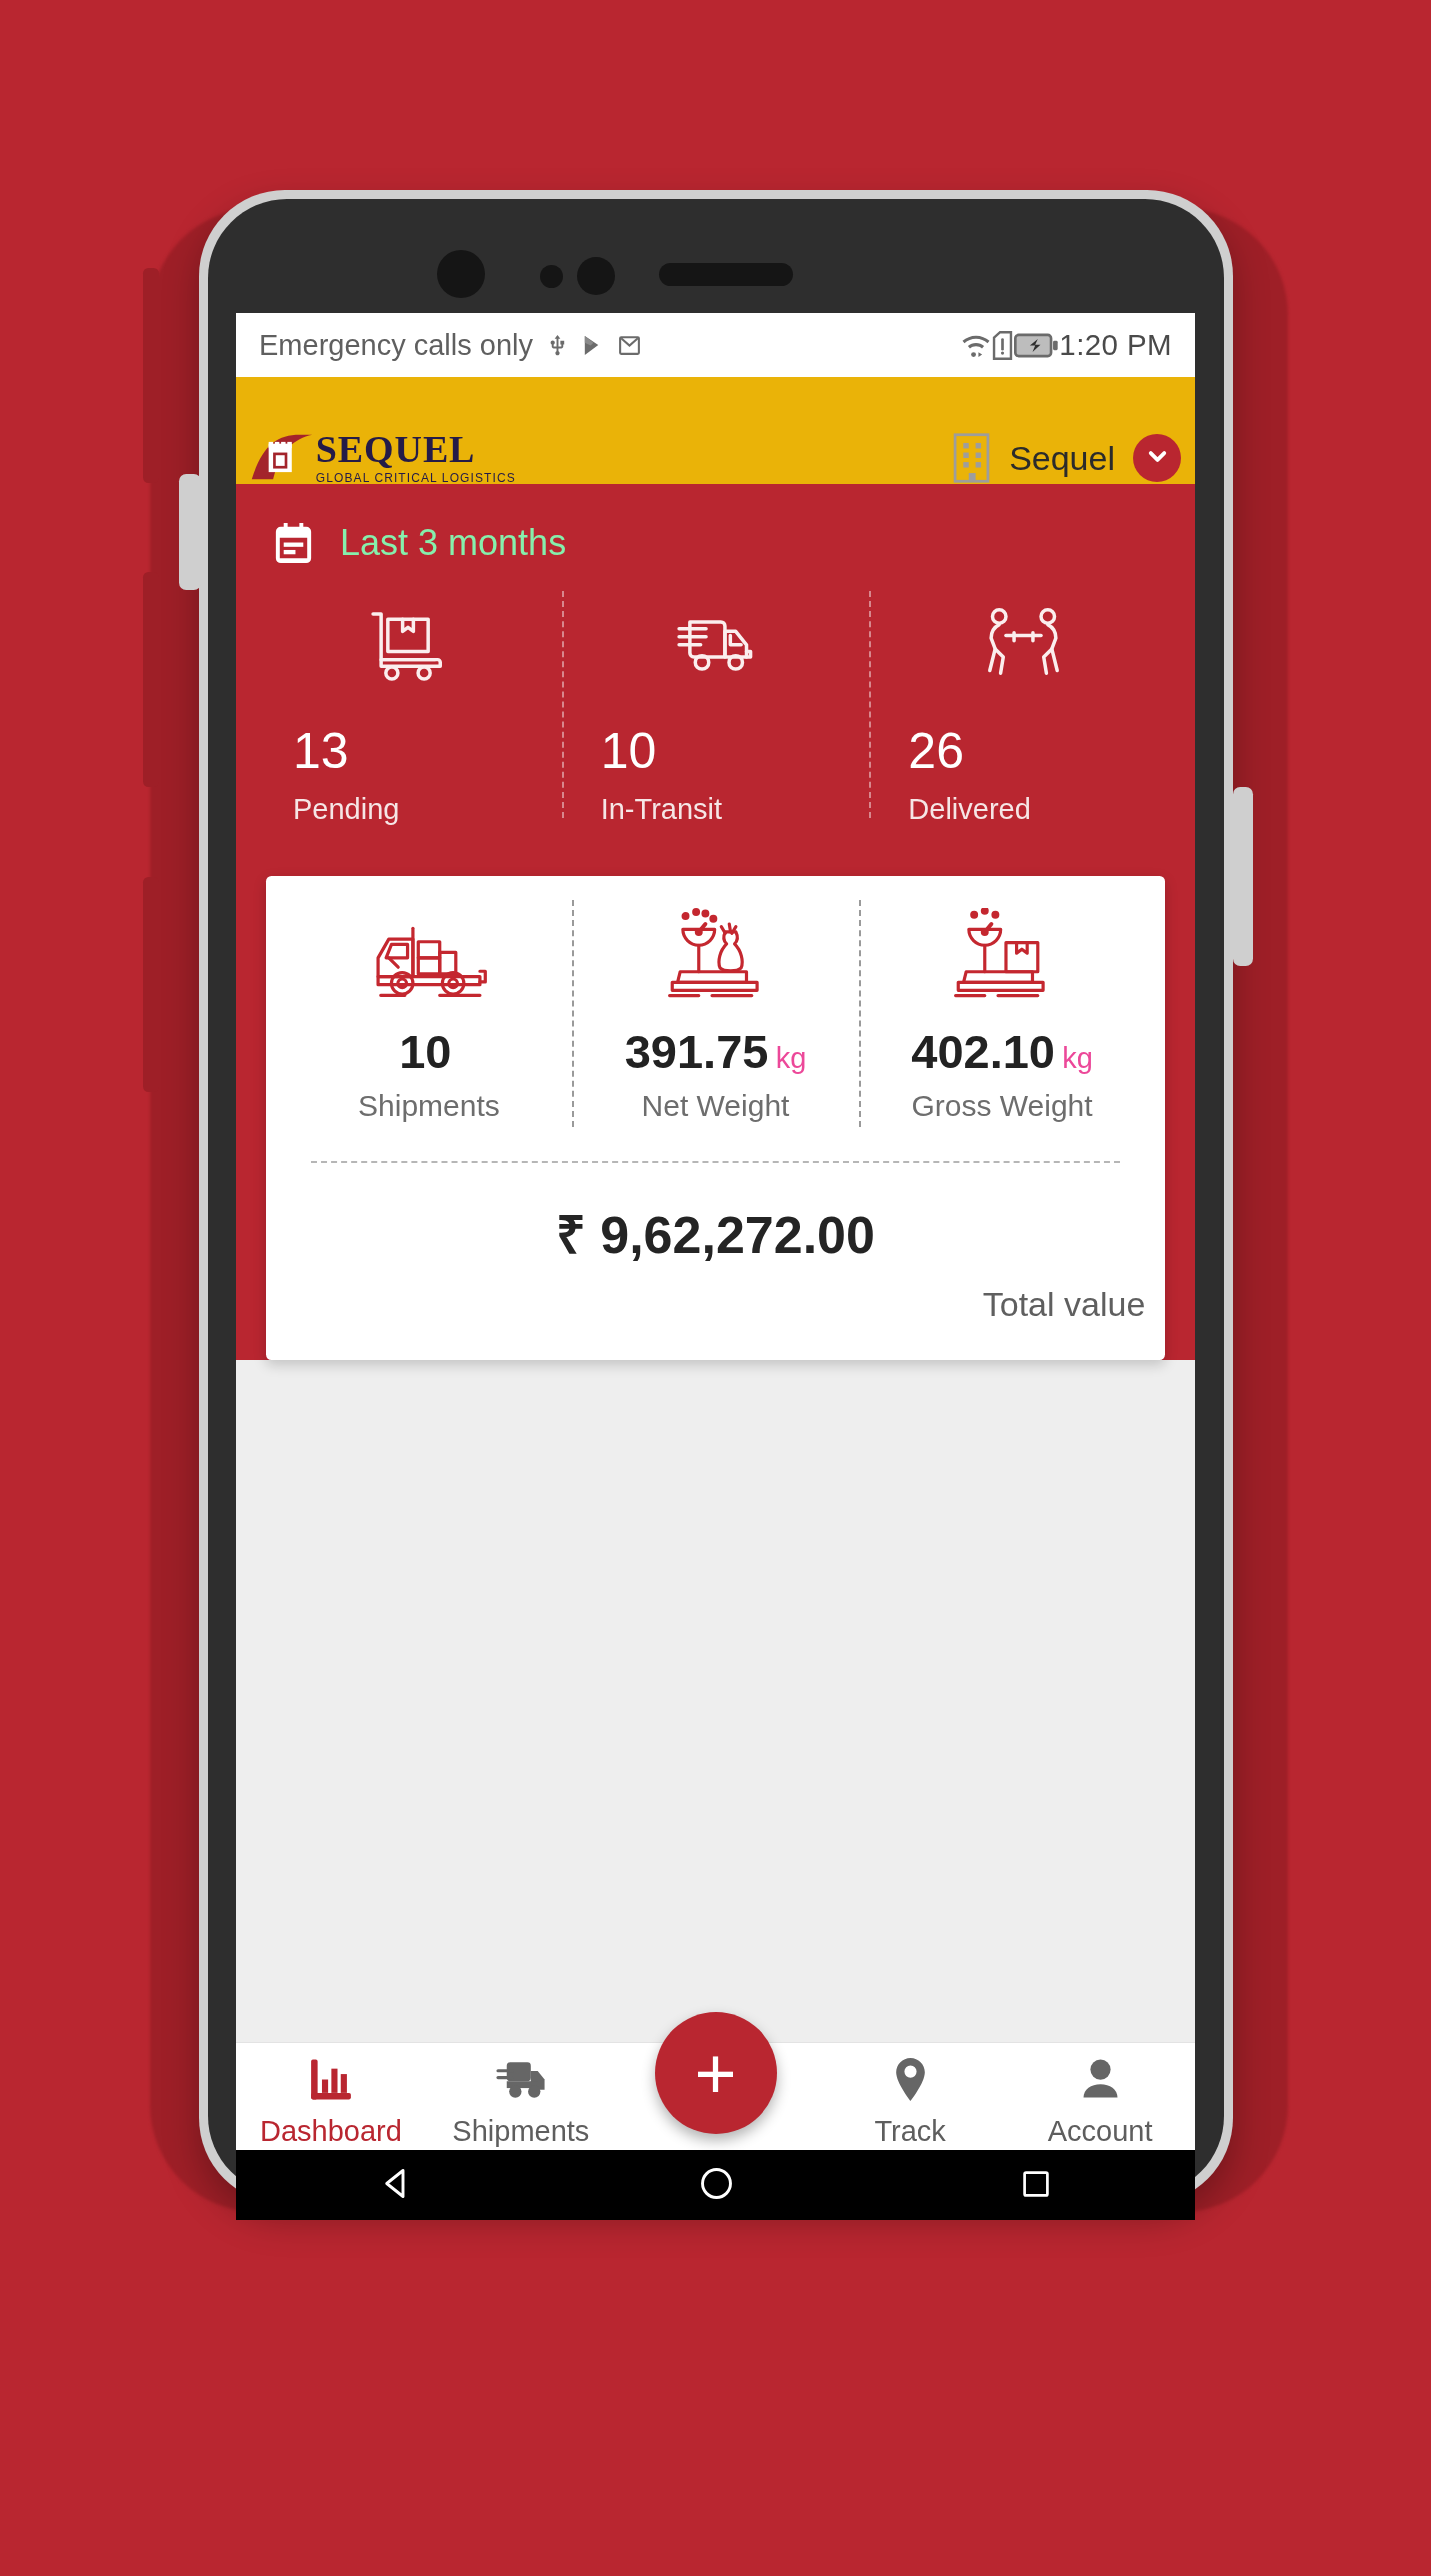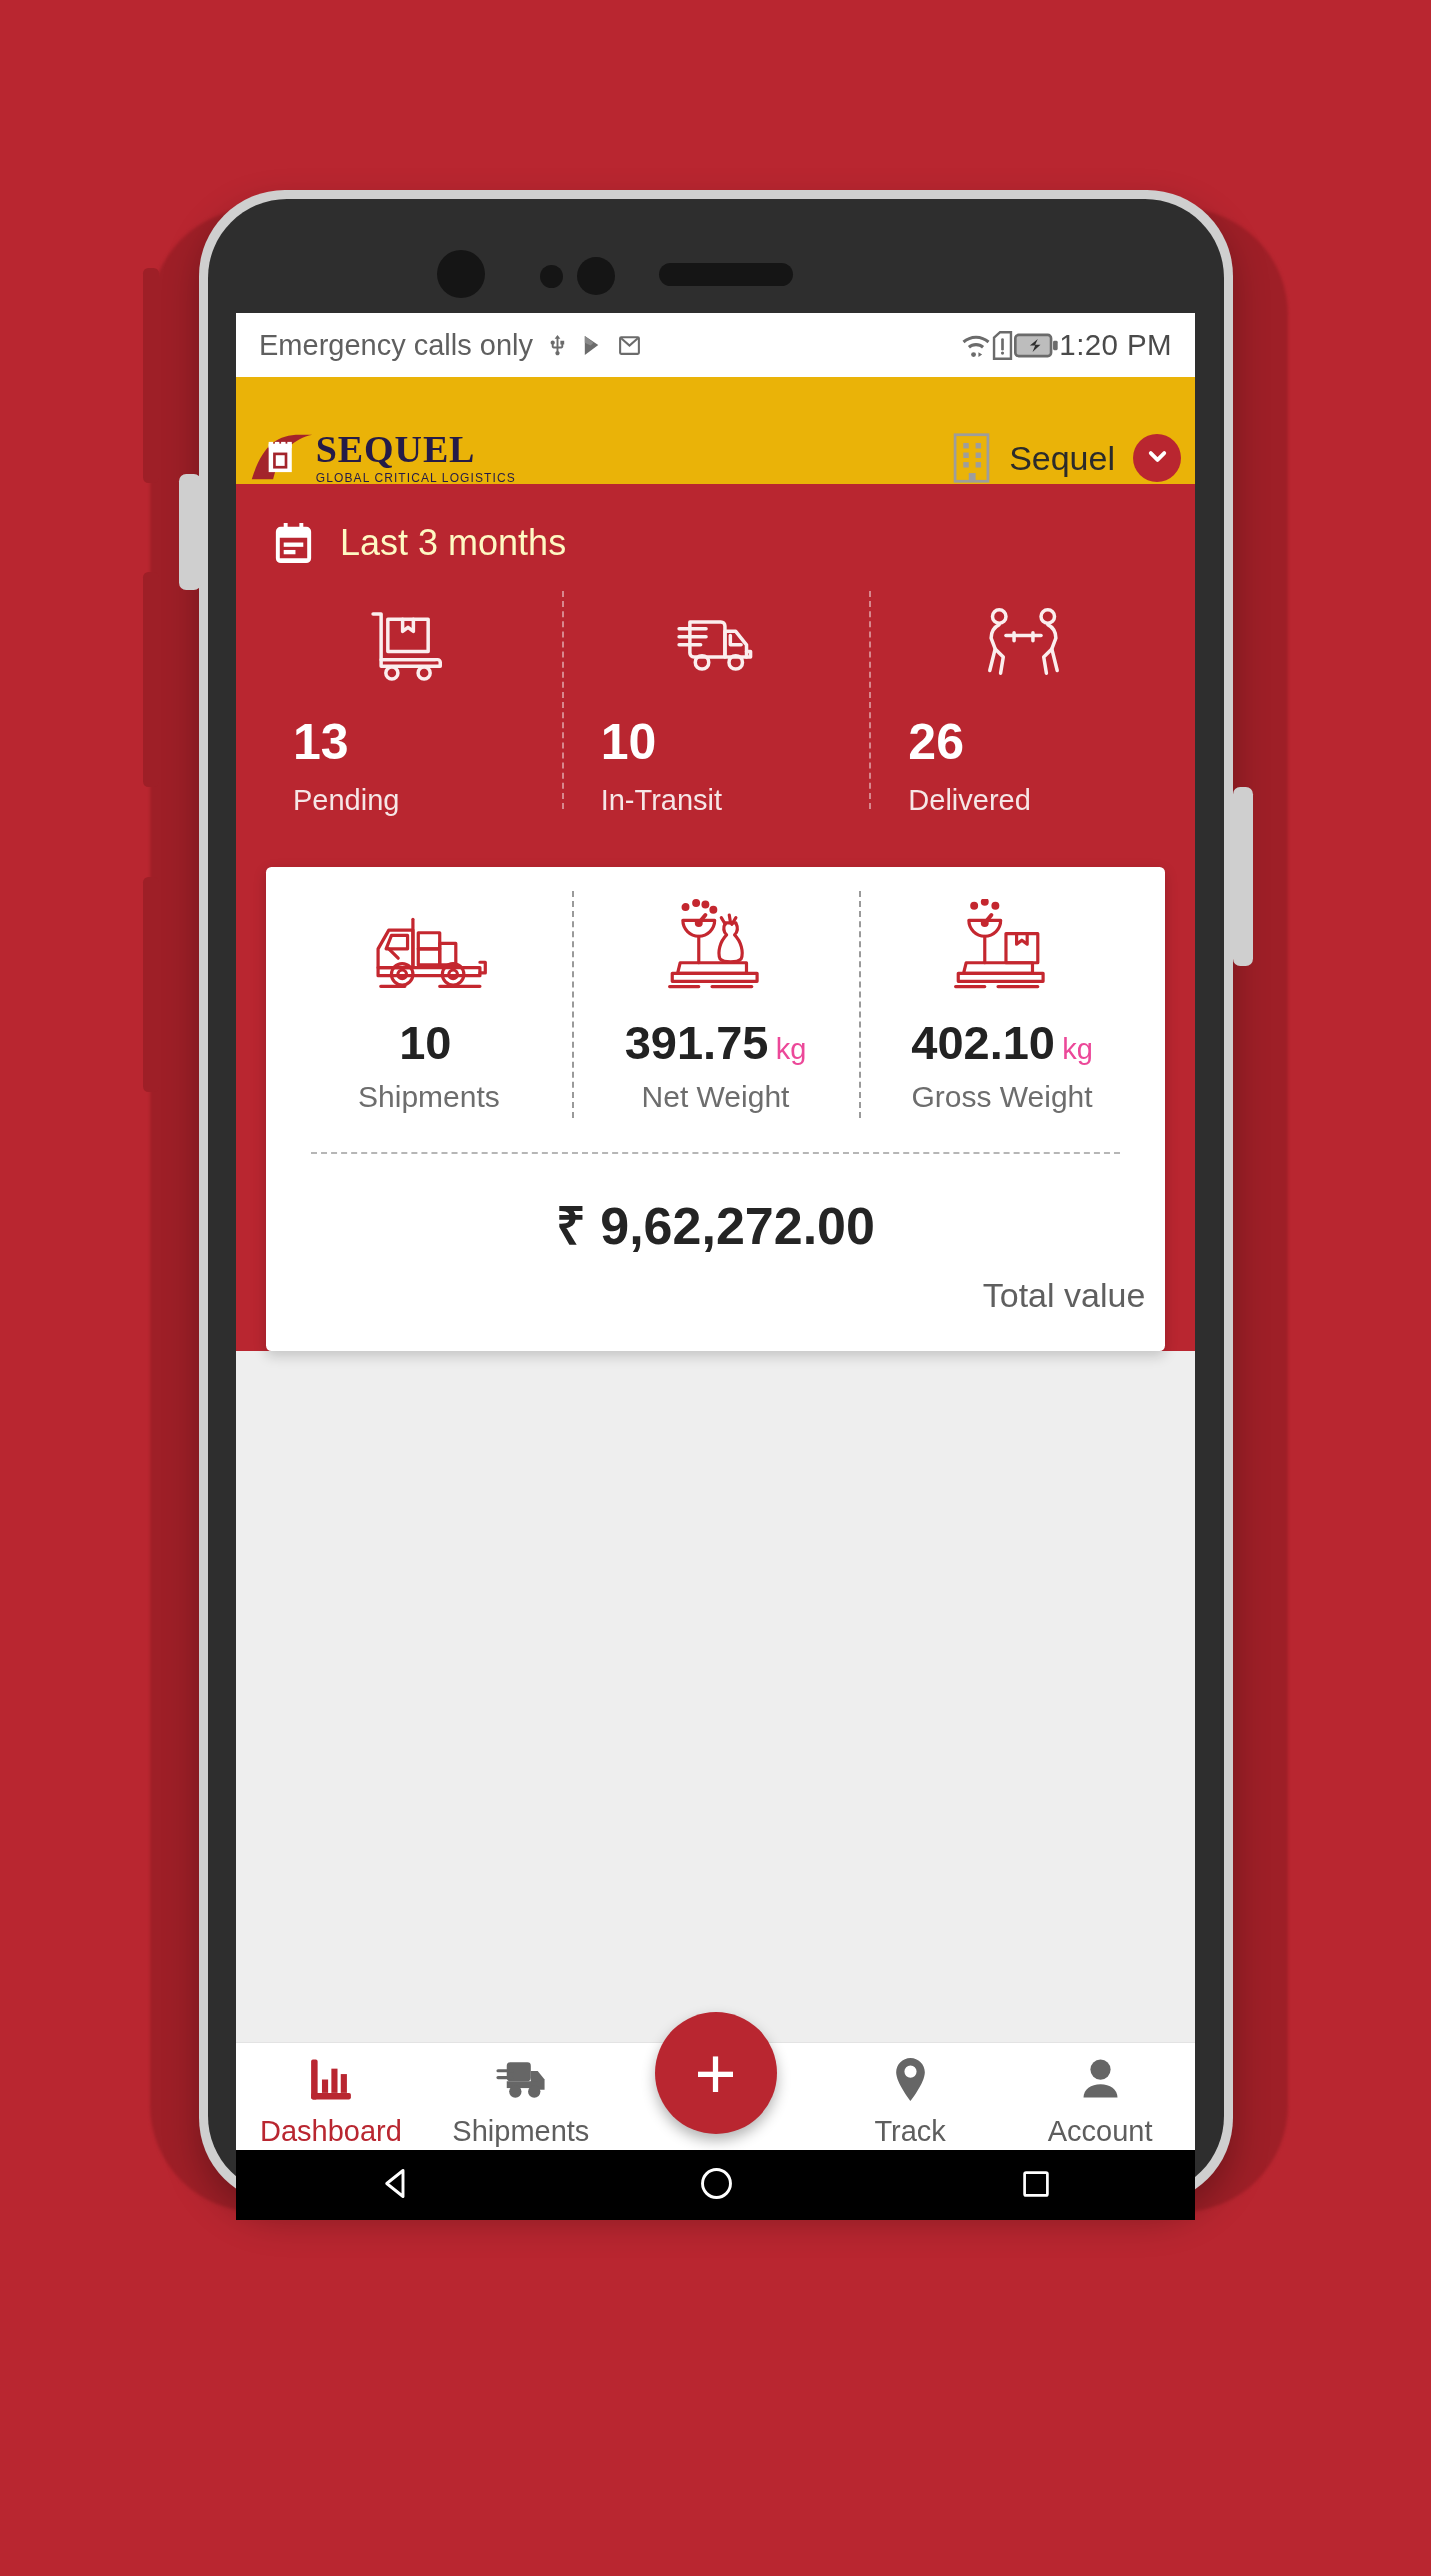--- a/index.html
+++ b/index.html
@@ -91,37 +91,37 @@
     width:48px; height:48px; border-radius:50%;
     background:#b92630; display:flex; align-items:center; justify-content:center;
   }
 
   
   .redpanel{ background:#b92630; padding:23px 0 0 0; position:relative; }
   .period-row{
     display:flex; align-items:center; gap:23px;
     padding:12.5px 0 12.5px 34px; color:#ffffff;
   }
-  .period-label{ font-size:36px; color:#fef9c3; }
+  .period-label{ font-size:36px; color:#86efac; }
 
   .stats3{
     display:flex; padding:23px 18px 50px 18px;
   }
   .stat-cell{
     flex:1; display:flex; flex-direction:column; align-items:center;
     position:relative; padding:0 9px;
   }
   .stat-cell + .stat-cell::before{
     content:""; position:absolute; left:0; top:-10.7px; bottom:7.2px;
     border-left:2.7px dashed rgba(255,255,255,.45);
   }
   .stat-ico{ height:82px; display:flex; align-items:center; justify-content:center; }
   .stat-val{
-    font-size:50px; font-weight:bold; color:#ffffff;
-    margin-top:29px; align-self:flex-start; padding-left:30px;
+    font-size:50px; font-weight:normal; color:#ffffff;
+    margin-top:38px; align-self:flex-start; padding-left:30px;
   }
   .stat-lbl{
     font-size:29px; color:#f6e6e6; margin-top:12.5px;
     align-self:flex-start; padding-left:30px;
   }
 
   
   .card{
     position:relative; margin:0 30px;
     background:#ffffff; border-radius:5.4px;

